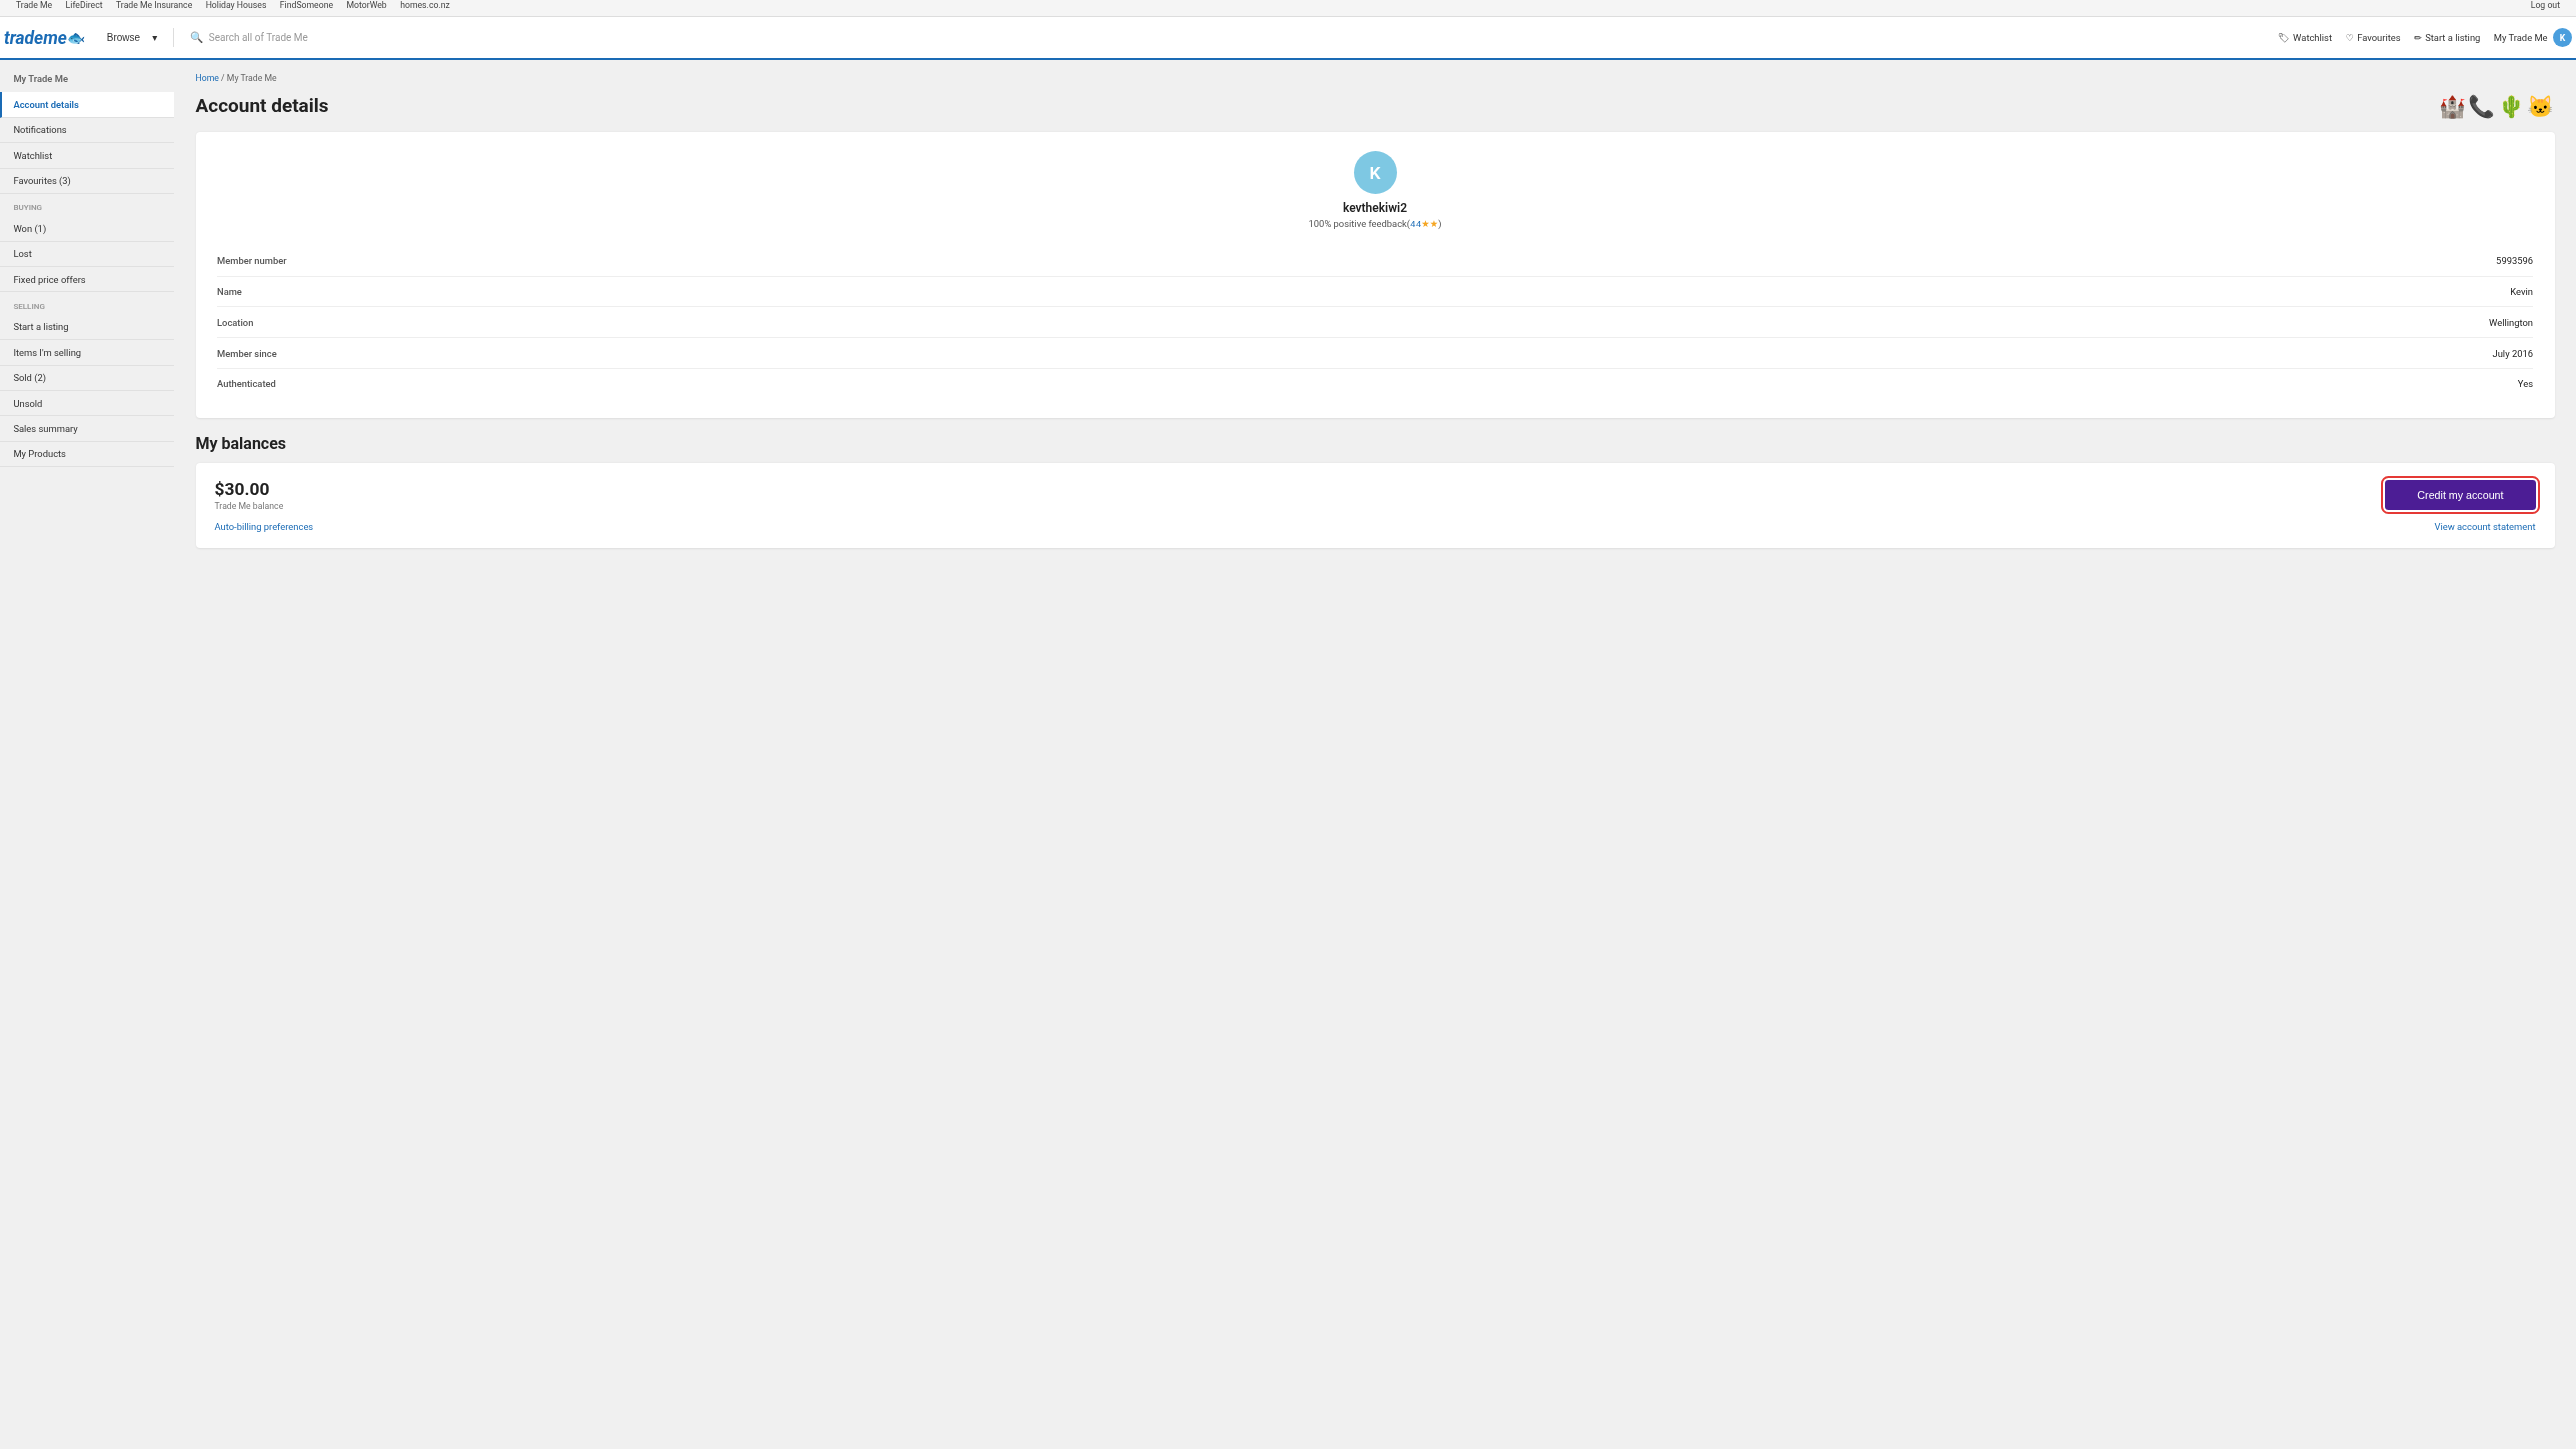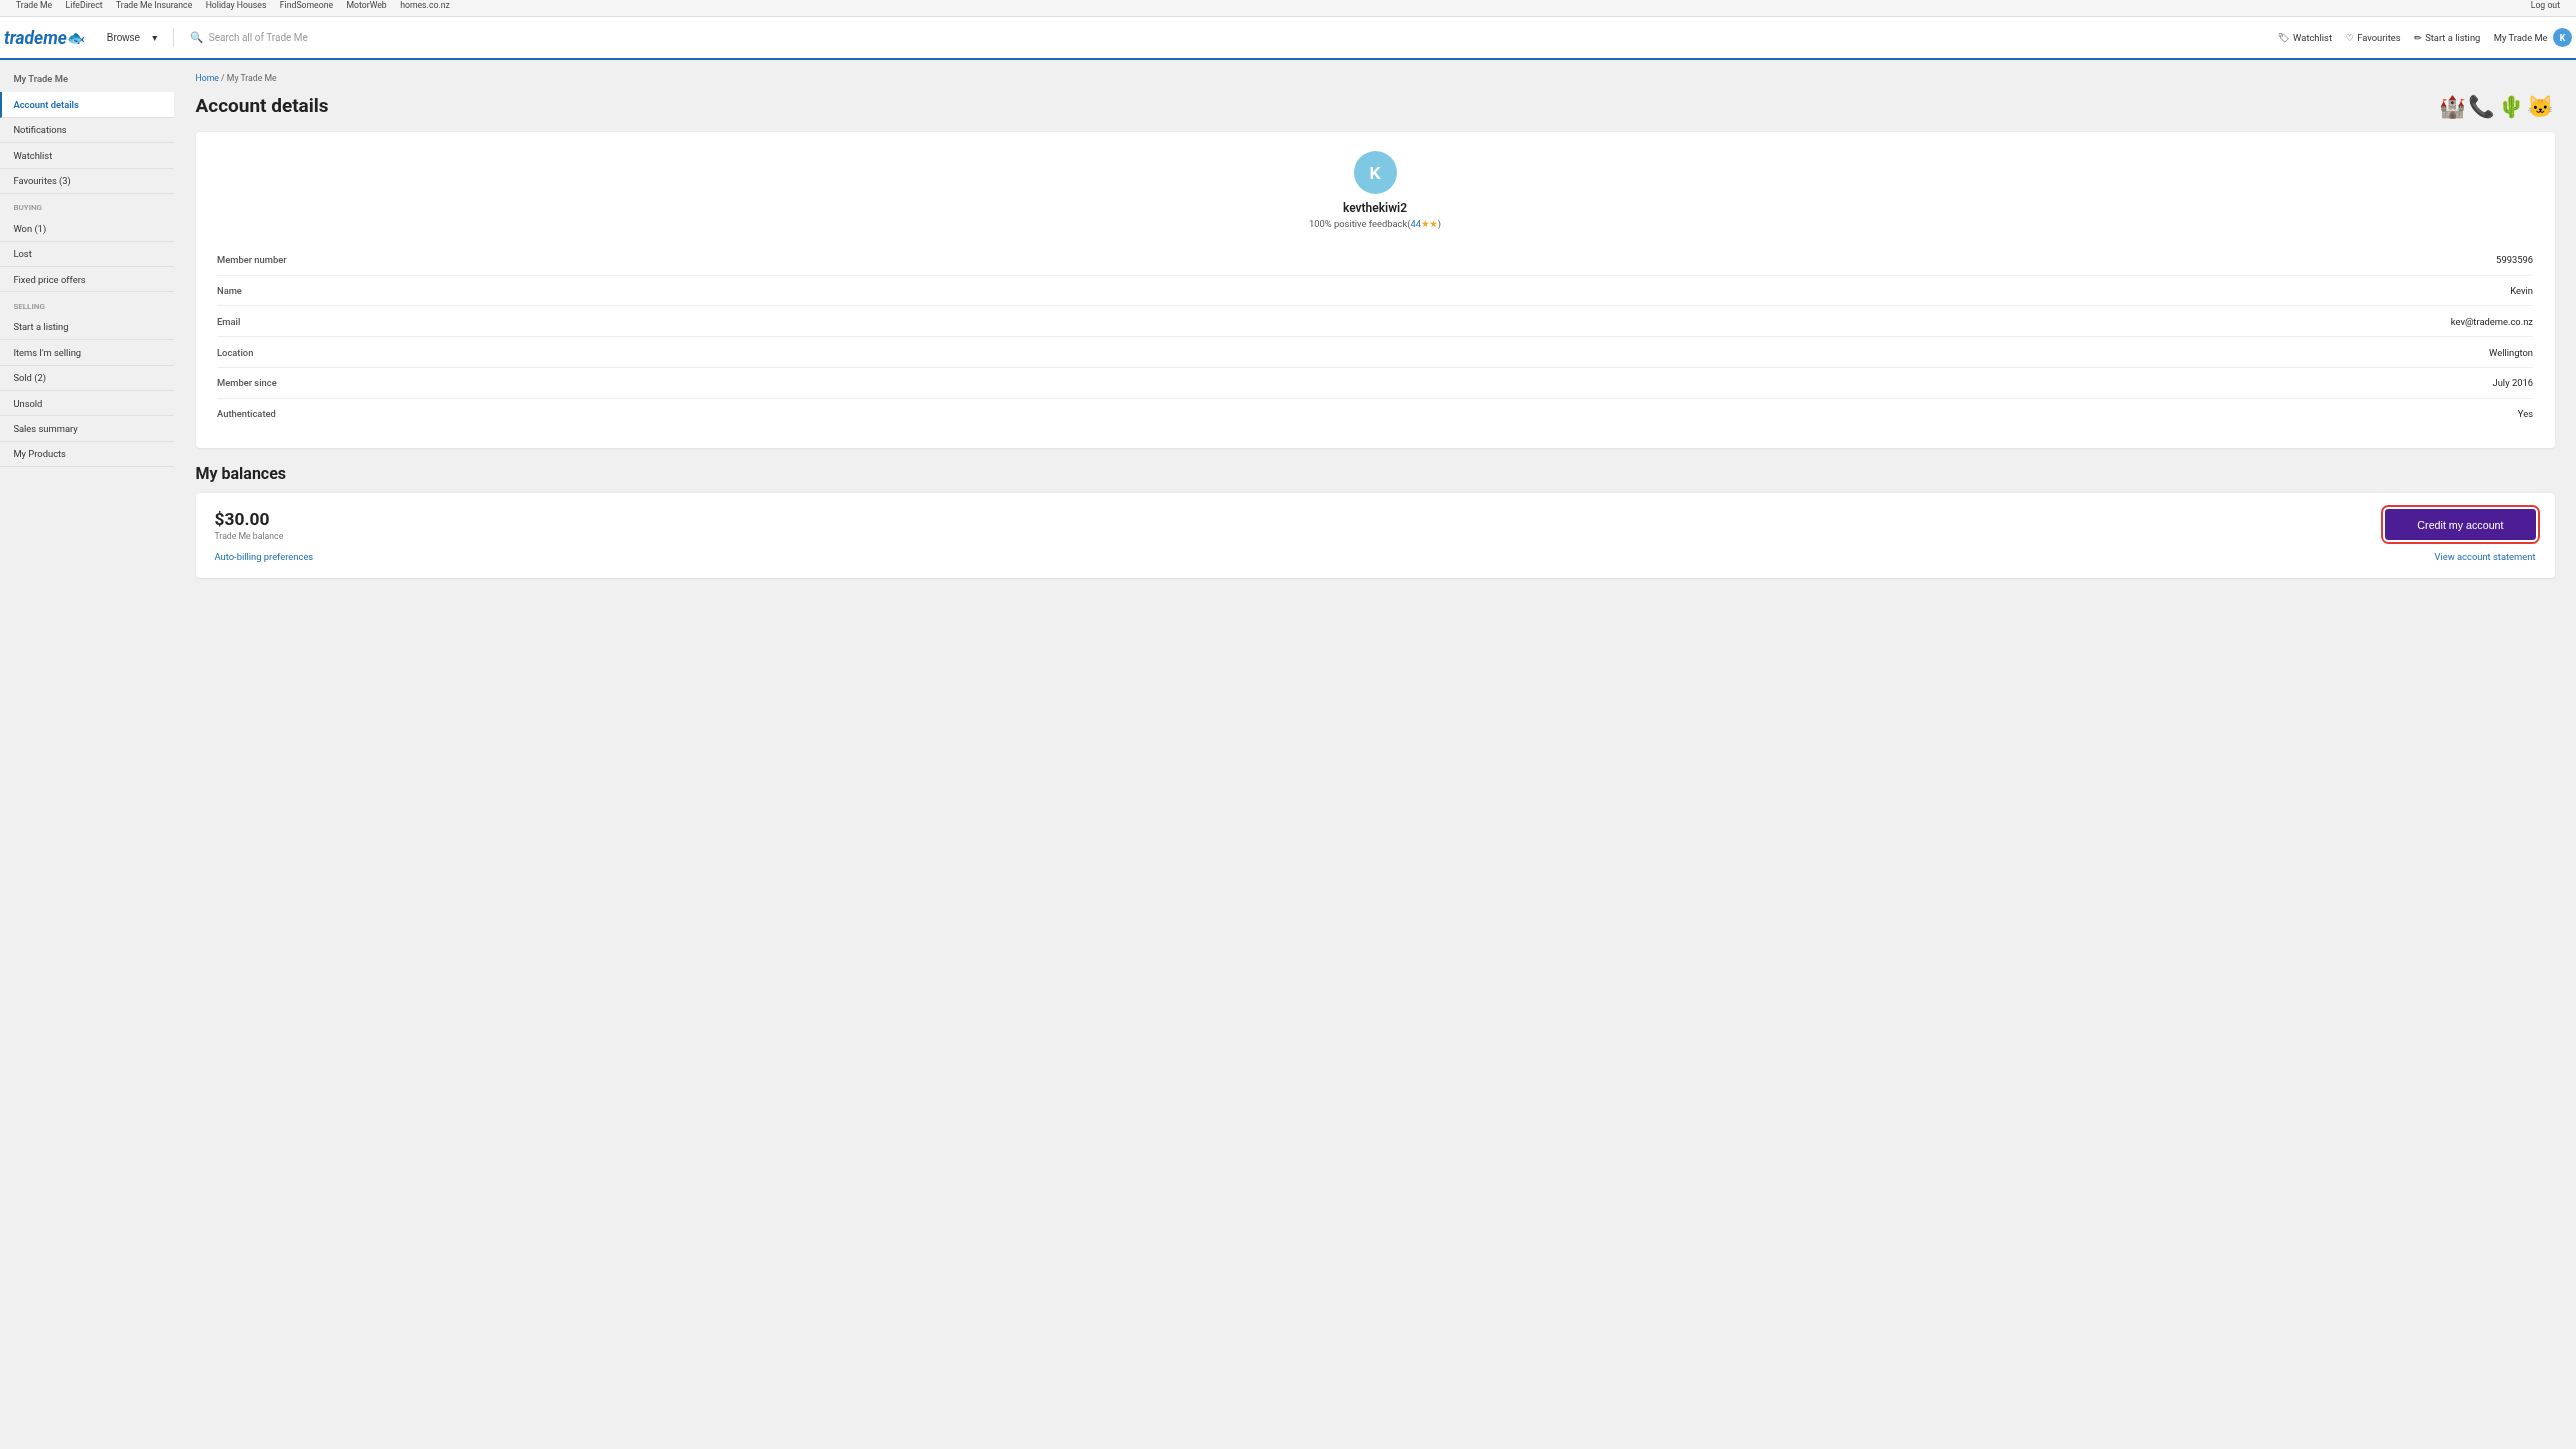--- a/index.html
+++ b/index.html
@@ -102,21 +102,21 @@
     }
     .profile-section { text-align: center; margin-bottom: 16px; }
     .profile-avatar {
       width: 43px; height: 43px; border-radius: 50%;
       background: #7ec8e3; color: #fff; font-size: 17.4px; font-weight: 600;
       display: flex; align-items: center; justify-content: center;
       margin: 0 auto 6.7px auto;
     }
     .profile-name { font-size: 12px; font-weight: 600; color: #222; margin-bottom: 2.7px; }
     .profile-feedback { font-size: 9.4px; color: #555; }
-    .feedback-link { color: #1a6bb5; text-decoration: none; }
+    .feedback-link { color: #1a6bb5; text-decoration: none; font-family: Liberation Mono, monospace; }
     .feedback-stars { color: #f5a623; }
 
     .info-table { width: 100%; border-collapse: collapse; }
     .info-table tr { border-bottom: 0.7px solid #eee; }
     .info-table tr:last-child { border-bottom: none; }
     .info-table td { padding: 9.4px 0; font-size: 9.4px; }
     .info-table td:first-child { color: #555; font-weight: 500; }
     .info-table td:last-child { text-align: right; color: #222; }
 
     
@@ -245,24 +245,20 @@
         <tbody>
             <tr>
           <td>Member number</td>
           <td>5993596</td>
         </tr>
         <tr>
           <td>Name</td>
           <td>Kevin</td>
         </tr>
         <tr>
-          <td>Email</td>
-          <td>kev@trademe.co.nz</td>
-        </tr>
-        <tr>
           <td>Location</td>
           <td>Wellington</td>
         </tr>
         <tr>
           <td>Member since</td>
           <td>July 2016</td>
         </tr>
         <tr>
           <td>Authenticated</td>
           <td>Yes</td>

